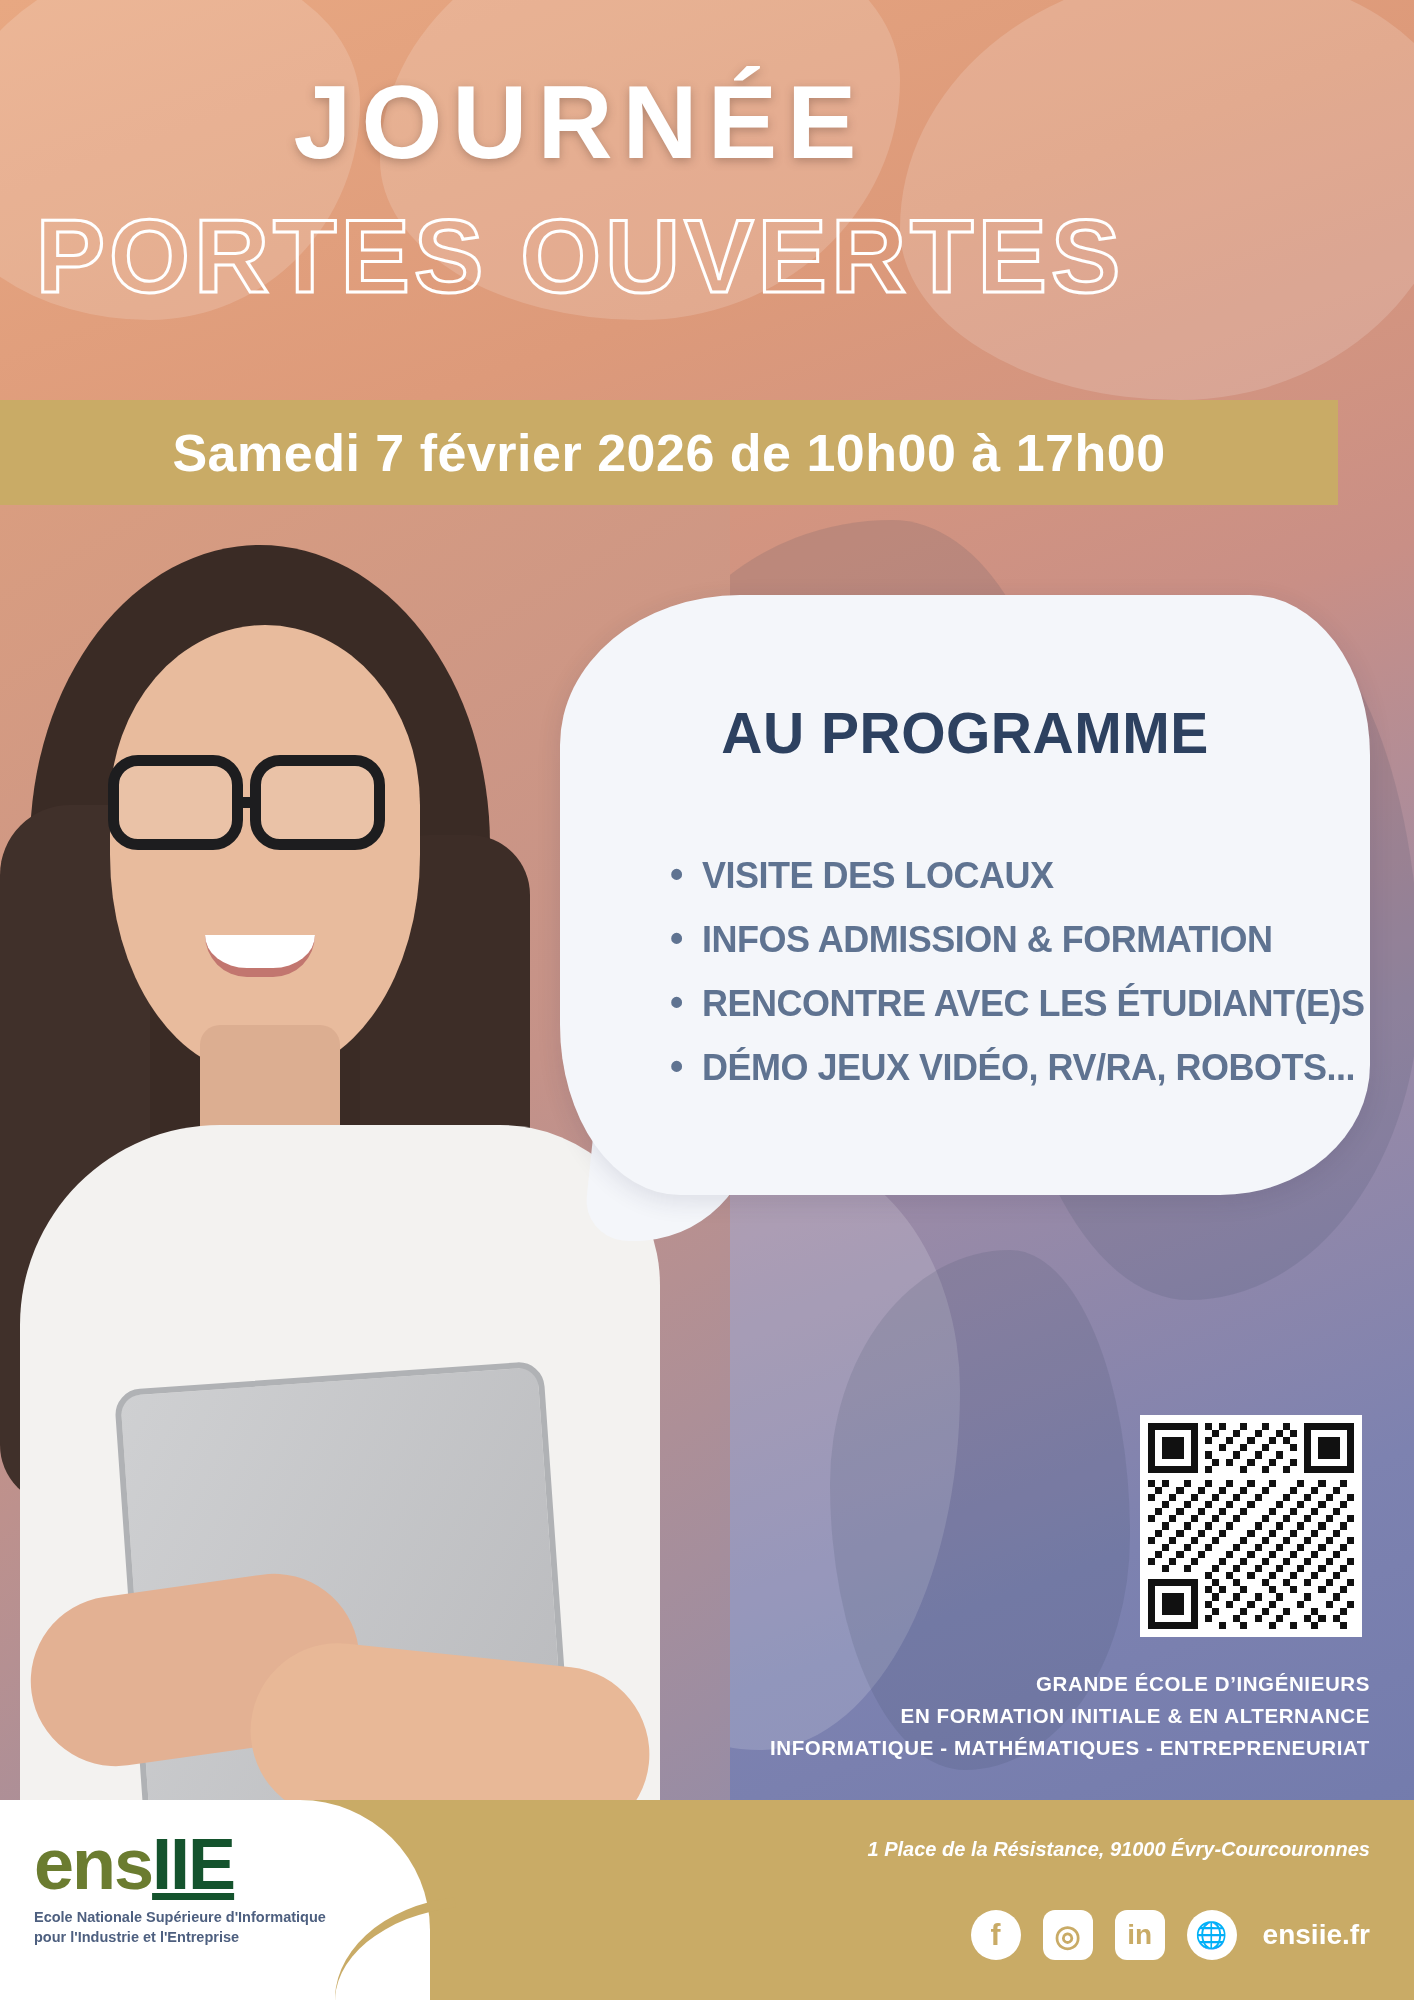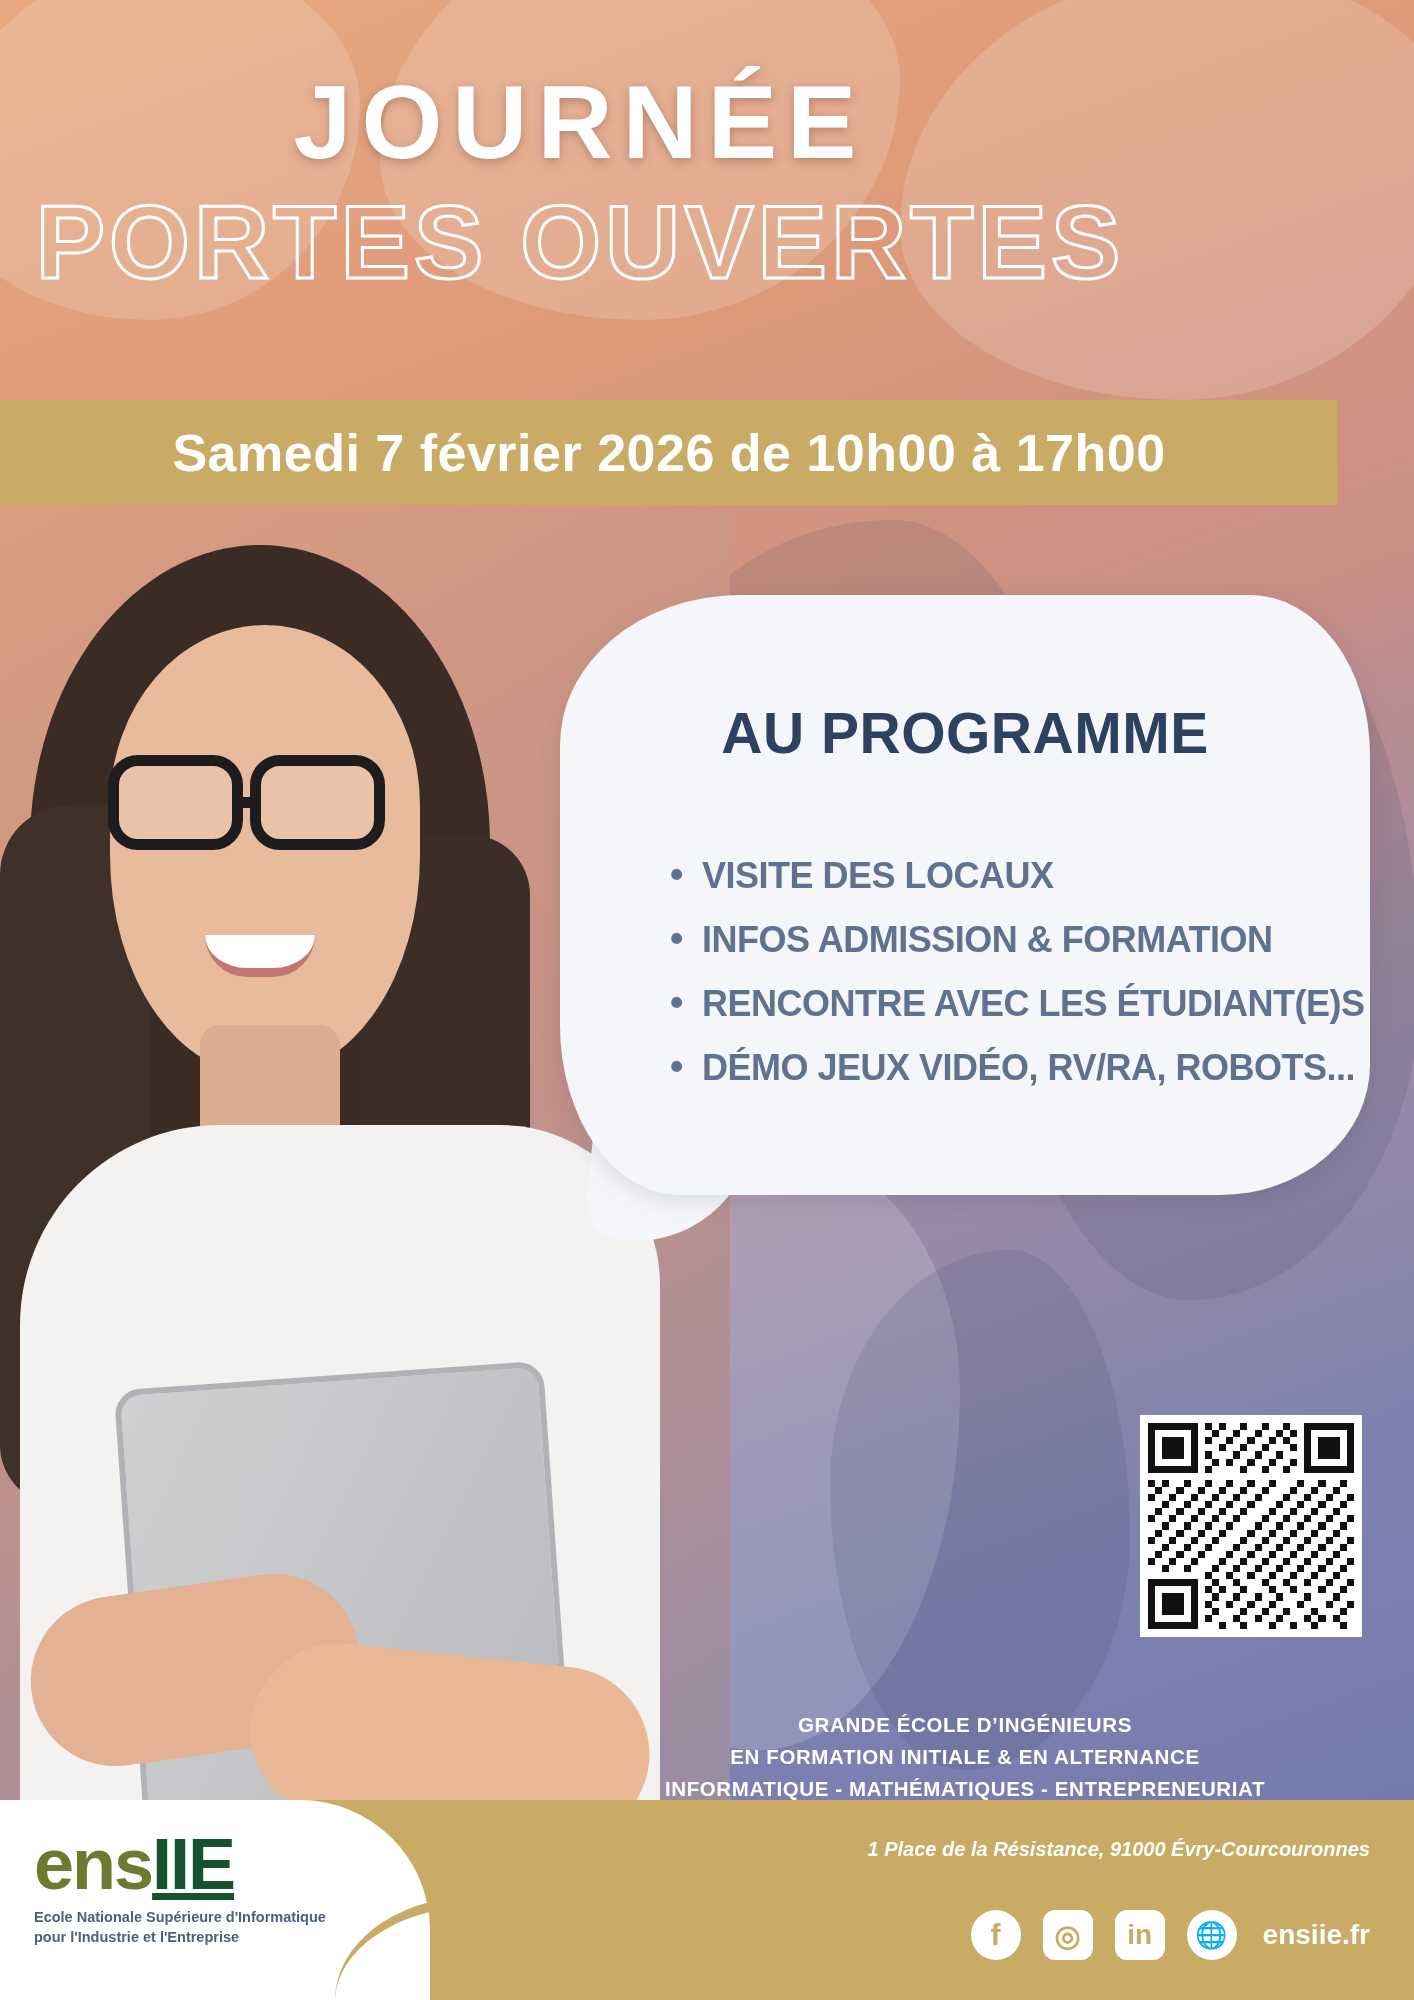--- a/index.html
+++ b/index.html
@@ -37,21 +37,21 @@
   .title-main {
     margin-top: 70px;
     font-size: 104px;
     line-height: 1.0;
     font-weight: bold;
     letter-spacing: 10px;
     color: #ffffff;
     text-shadow: 0 3px 10px rgba(90,60,50,0.35);
   }
   .title-sub {
-    margin-top: 16px;
+    margin-top: 30px;
     font-size: 104px;
     line-height: 1.0;
     font-weight: bold;
     letter-spacing: 4px;
     color: transparent;
     -webkit-text-stroke: 3px #ffffff;
     text-stroke: 3px #ffffff;
   }
   
   .date-band {
@@ -168,22 +168,22 @@
   }
   
   .qr {
     position: absolute; left: 1140px; top: 1415px; width: 222px; height: 222px;
     background: #fff; padding: 8px;
   }
   .qr svg { display: block; }
   
   .school-lines {
     position: absolute; left: 560px; top: 1668px; width: 810px;
-    text-align: center; color: #ffffff; font-size: 20.5px;
-    font-weight: bold; letter-spacing: 0.6px; line-height: 1.55; margin-top: 41px;
+    text-align: right; color: #ffffff; font-size: 20.5px;
+    font-weight: bold; letter-spacing: 0.6px; line-height: 1.55;
   }
   
   .footer {
     position: absolute; left: 0; top: 1800px; width: 1414px; height: 200px;
     background: #c9ab66;
   }
   .footer-white {
     position: absolute; left: 0; top: 0; width: 430px; height: 200px;
     background: #ffffff;
     border-radius: 0 130px 0 0;

